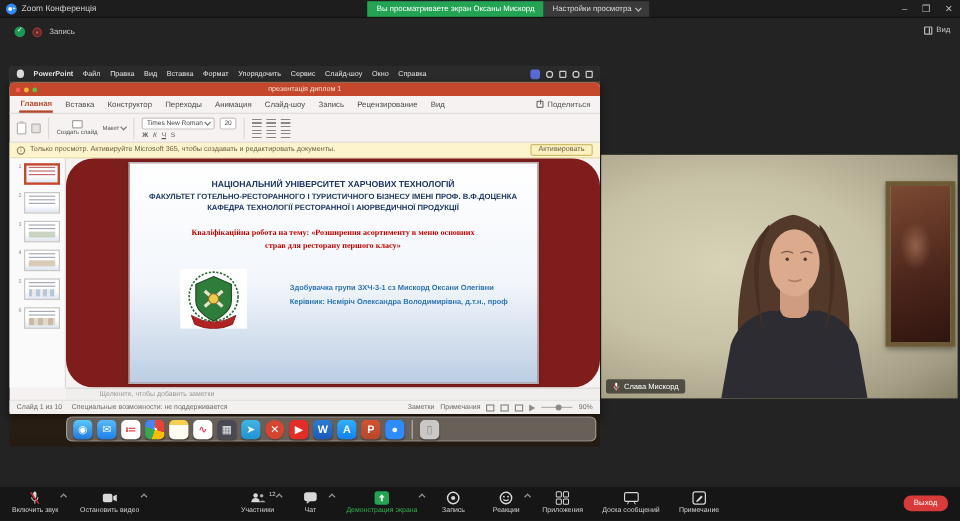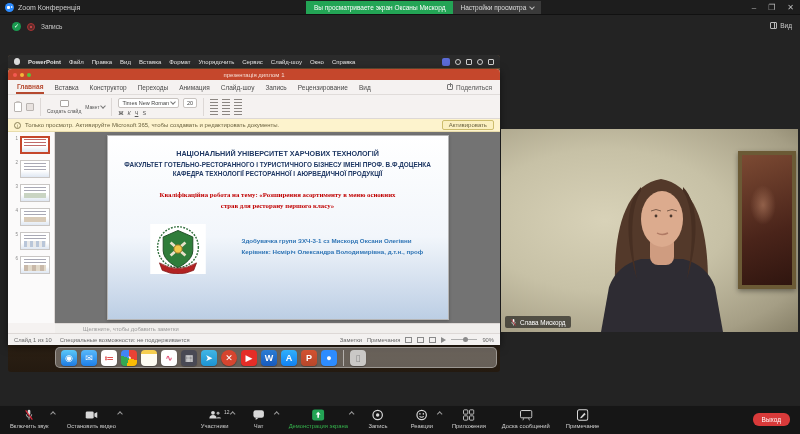--- a/index.html
+++ b/index.html
@@ -76,21 +76,21 @@
   .thumb{width:30px;height:18px;background:linear-gradient(180deg,#fff 60%,#dfe7f2);border:1px solid #c9c6c4;padding:2px 3px;}
   .tslot.sel .thumb{border:2px solid #c5472c;padding:1px 2px;}
   .thumb i{display:block;height:1px;background:#a9a9b5;margin-bottom:2px;}
   .tslot.sel .thumb i{background:#c06a6a;}
   .tslot:nth-child(3) .thumb i:last-child{height:5px;background:#c9d4c2;}
   .tslot:nth-child(4) .thumb i:last-child{height:5px;background:#d9cbb8;}
   .tslot:nth-child(5) .thumb i:last-child{height:6px;background:repeating-linear-gradient(90deg,#b9c6d9 0 3px,#e9e9e9 3px 6px);}
   .tslot:nth-child(6) .thumb i:last-child{height:6px;background:repeating-linear-gradient(90deg,#c9b9a9 0 4px,#e2d9c9 4px 8px);}
   .tslot:nth-child(7) .thumb i:last-child{height:6px;background:linear-gradient(90deg,#b9a990 50%,#90a9b9 50%);}
 
-  .editor{flex:1;background:#737373;position:relative;}
+  .editor{flex:1;background:#7f1d1d;position:relative;border-radius:23px;}
   #slide{position:absolute;left:50%;top:3px;transform:translateX(-50%);width:342px;height:185px;background:linear-gradient(180deg,#ffffff 0%,#f2f6fb 55%,#bccee4 100%);border:1px solid #b5b5b5;box-shadow:0 1px 3px rgba(0,0,0,.25);}
   .s-head{margin:13px auto 0;width:94%;text-align:center;font-family:"Liberation Serif","DejaVu Serif",serif;font-weight:bold;color:#1f3864;}
   .s-head .h1{font-size:7.2px;line-height:1.5;}
   .s-head .h2,.s-head .h3{font-size:6.4px;line-height:1.5;}
   .s-title{margin:11px auto 0;width:72%;text-align:center;font-family:"Liberation Serif","DejaVu Serif",serif;font-weight:bold;font-size:6.8px;line-height:1.55;color:#c00000;}
   .s-bottom{display:flex;align-items:flex-start;margin:13px 0 0 42px;gap:36px;}
   .s-authors{font-family:"Liberation Serif","DejaVu Serif",serif;font-weight:bold;font-size:6.2px;line-height:1.7;color:#2e74b5;margin-top:12px;}
 
   .notesbar{position:absolute;left:47px;right:0;top:254px;height:10px;background:#f0eeec;border-top:1px solid #ddd8d6;font-size:5.8px;color:#9a9a9a;display:flex;align-items:center;padding-left:28px;}
   .statusbar{position:absolute;left:0;right:0;top:264px;height:12px;background:#f3f1f0;border-top:1px solid #ddd8d6;display:flex;align-items:center;gap:8px;padding:0 6px;font-size:5.8px;color:#6a6a6a;border-radius:0 0 2px 2px;}

